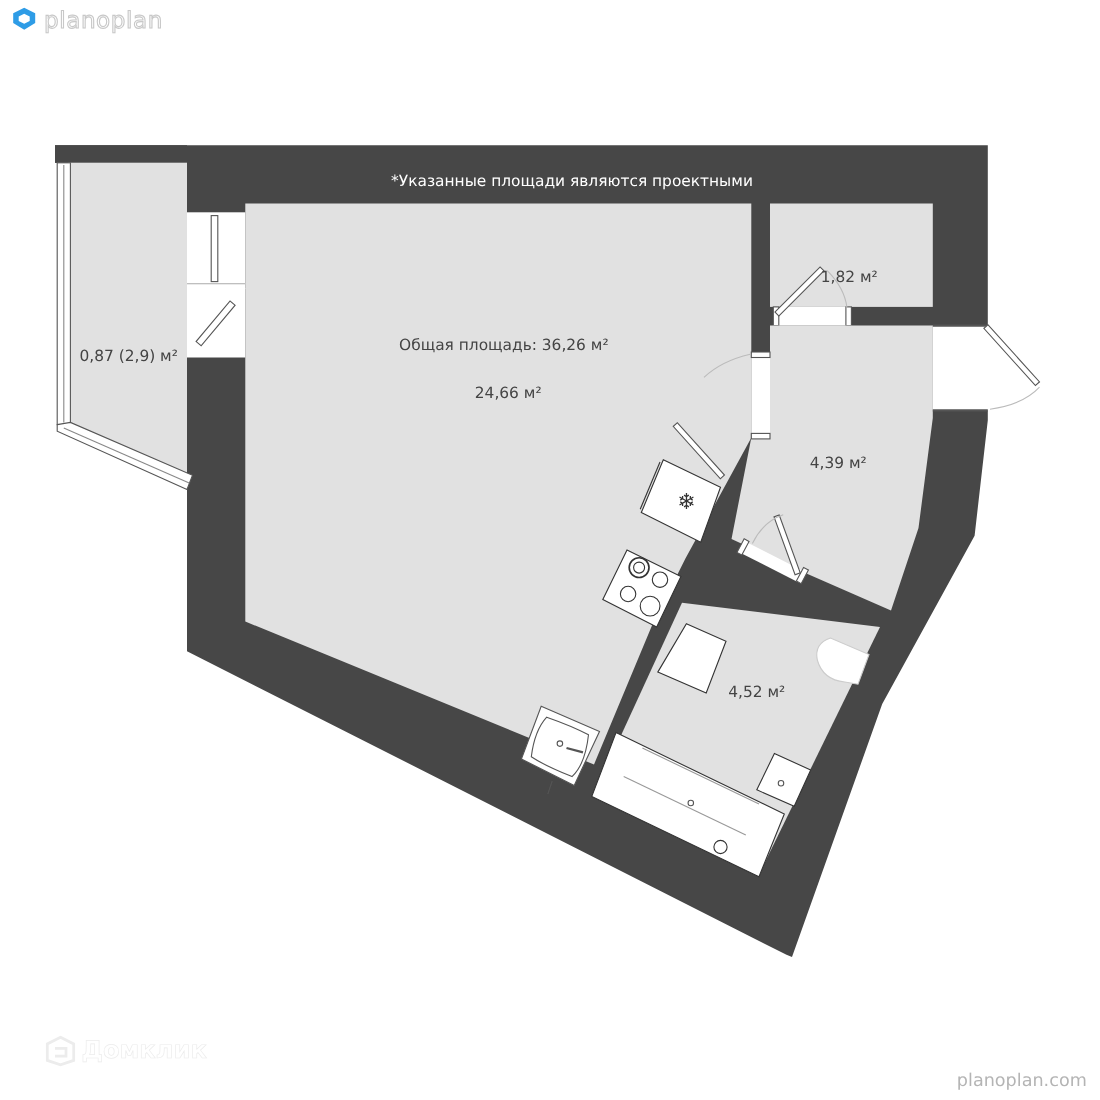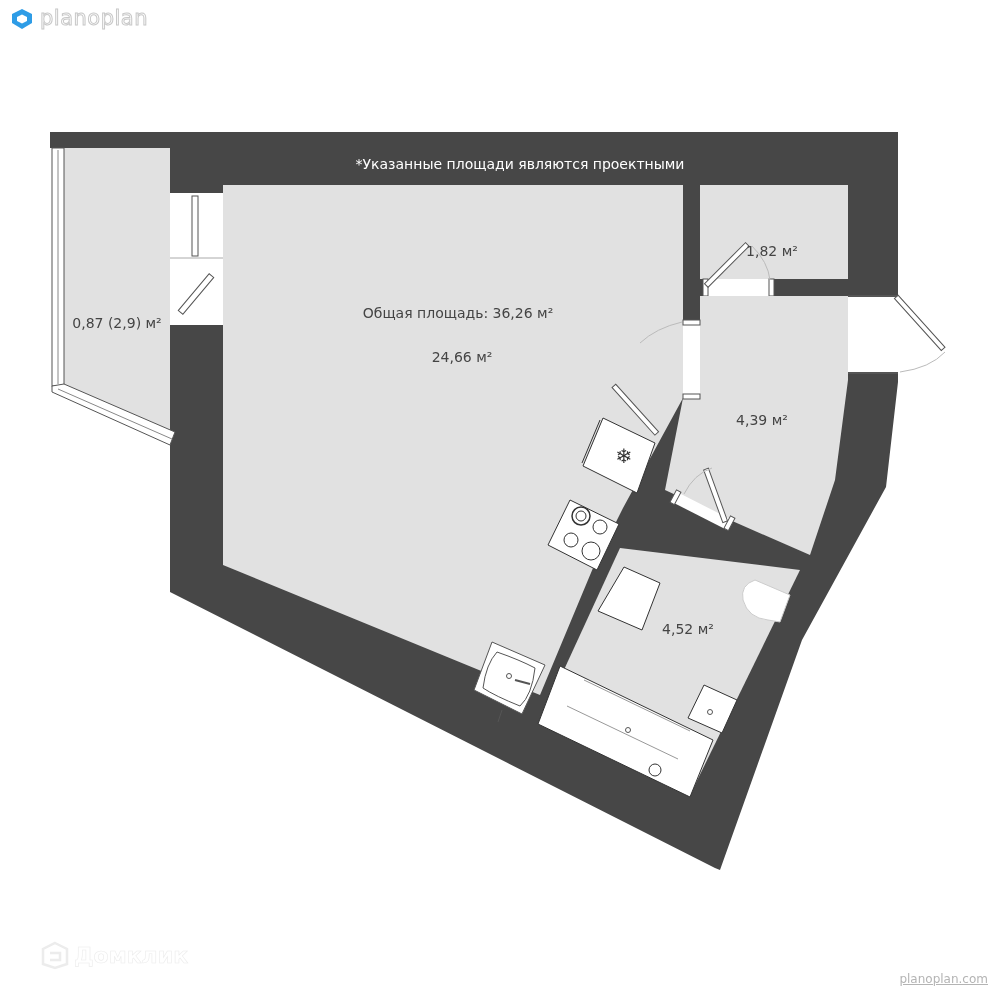--- a/index.html
+++ b/index.html
@@ -1,28 +1,28 @@
 <!DOCTYPE html>
 <html><head>
   <meta charset="utf-8">
   <style>
     html, body { margin: 0; padding: 0; background: #ffffff; }
     body { width: 1000px; height: 1000px; position: relative; overflow: hidden;
            font-family: "DejaVu Sans", sans-serif; }
-    .logo { position: absolute; left: 10px; top: 6px; display: flex; align-items: flex-end; gap: 6px; }
+    .logo { position: absolute; left: 10px; top: 6px; display: flex; align-items: flex-start; gap: 6px; }
     .logo-text { font-family: "DejaVu Sans", sans-serif; font-size: 21px; color: #ffffff;
                  -webkit-text-stroke: 1px #c8c8c8; letter-spacing: 0.5px; }
     .plan { position: absolute; left: 0; top: 0; width: 1000px; height: 1000px; }
     .lbl { font-family: "DejaVu Sans", sans-serif; font-size: 14px; fill: #444444; }
     .note { font-family: "DejaVu Sans", sans-serif; font-size: 14px; fill: #ffffff; }
     .watermark-left { position: absolute; left: 40px; top: 940px; display: flex; align-items: center; gap: 4px;
                       font-family: "DejaVu Sans", sans-serif; font-weight: bold; font-size: 22px;
                       color: #ffffff; -webkit-text-stroke: 0.6px #ececec; }
     .watermark-right { position: absolute; right: 12px; top: 972px; font-family: "DejaVu Sans", sans-serif;
-                       font-size: 12px; color: #b4b4b4; text-decoration: underline; }
+                       font-size: 16px; color: #b4b4b4; }
   </style>
 </head>
 <body>
 
 <div class="logo">
   <svg width="24" height="22" viewBox="0 0 24 22">
     <path d="M12 1 L22 6 L22 15 L12 21 L2 15 L2 6 Z" fill="#2e9ce6"></path>
     <path d="M7 9 L12 6.5 L17 9 L17 13 L12 15.5 L7 13 Z" fill="#ffffff"></path>
   </svg>
   <span class="logo-text">planoplan</span>

